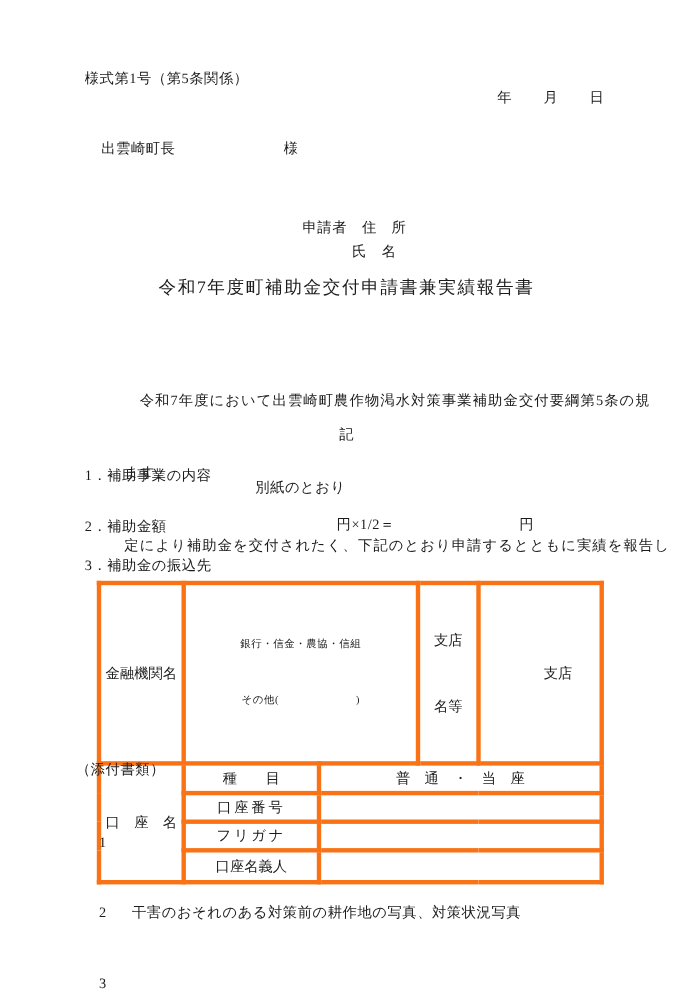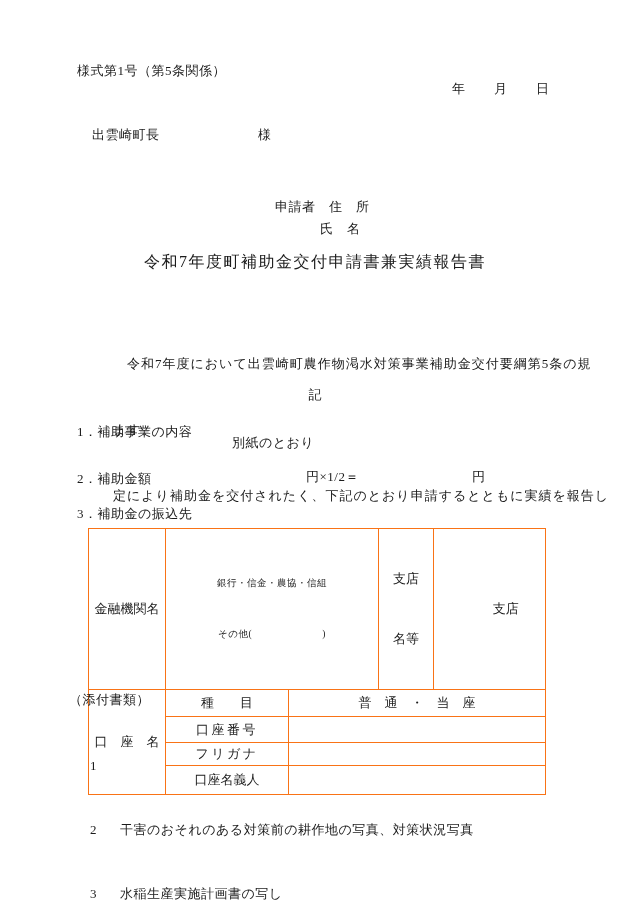--- a/index.html
+++ b/index.html
@@ -44,21 +44,21 @@
   .item-formula { left: 306px; top: 466px; letter-spacing: 0.5px; }
   .item-unit    { left: 472px; top: 466px; }
   .item-label-3 { left: 77px;  top: 503px; letter-spacing: 0.5px; }
 
   table.bank {
     position: absolute; left: 88px; top: 528px;
     width: 457px; border-collapse: collapse; table-layout: fixed;
     font-size: 13px;
   }
   table.bank td {
-    border: 1px solid #f97316;
+    border: 4px solid #f97316;
     padding: 0 4px;
     vertical-align: middle;
     text-align: center;
     white-space: pre;
     overflow: hidden;
   }
   tr.r-head  { height: 41px; }
   tr.r-type  { height: 27px; }
   tr.r-num   { height: 26px; }
   tr.r-kana  { height: 20px; }
@@ -157,19 +157,18 @@
   <div class="abs attach-list">
     <div class="attach-item">
       <span class="attach-num">1</span>
     </div>
     <div class="attach-item">
       <span class="attach-num">2</span>
       <span>干害のおそれのある対策前の耕作地の写真、対策状況写真</span>
     </div>
     <div class="attach-item">
       <span class="attach-num">3</span>
-      <span>水稲生産実施計画書の写し</span>
     </div>
     
     
   </div>
 
 </div>
 
 </body></html>

